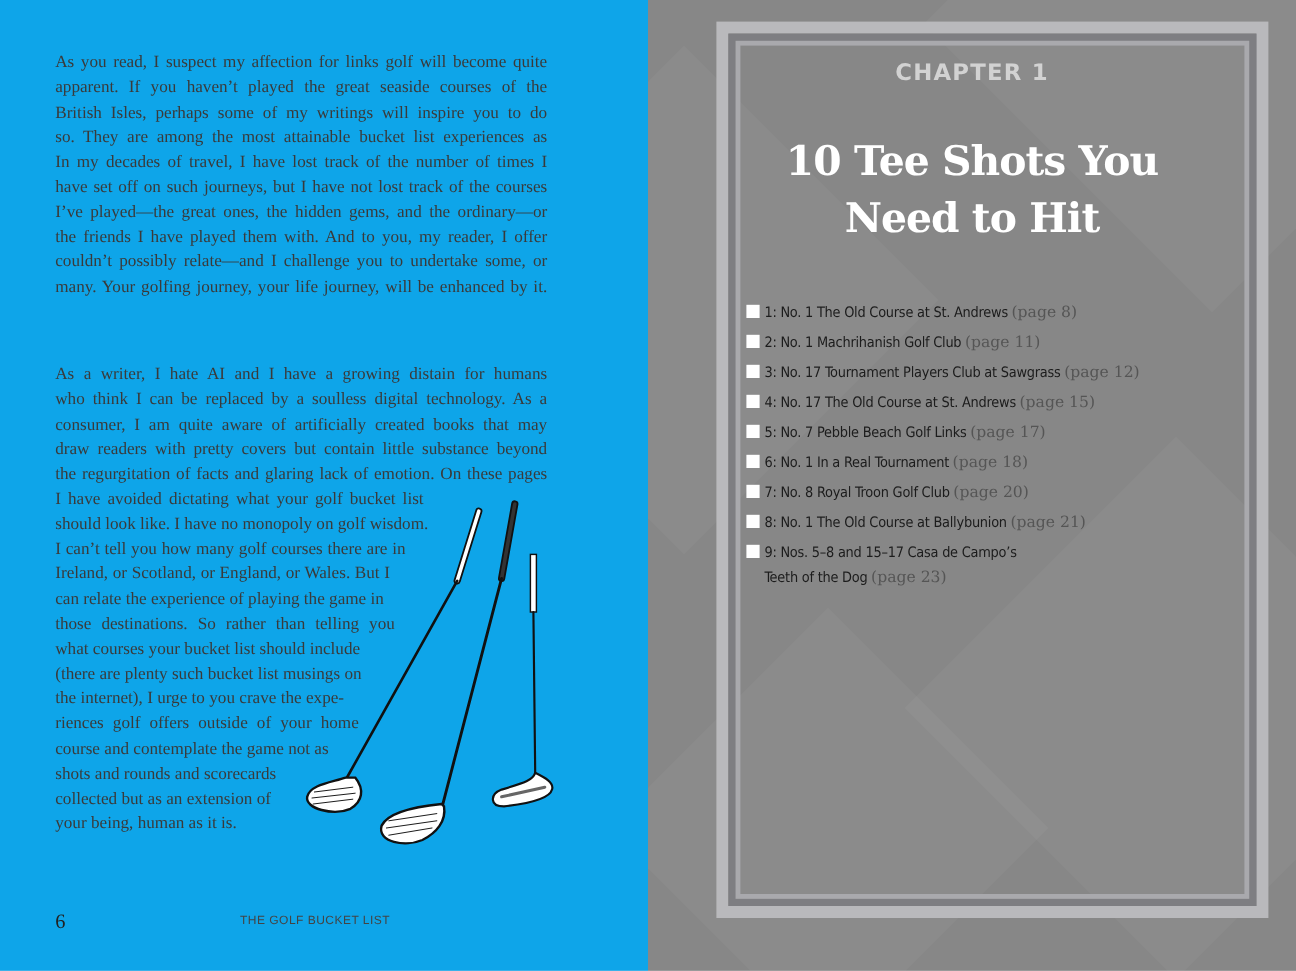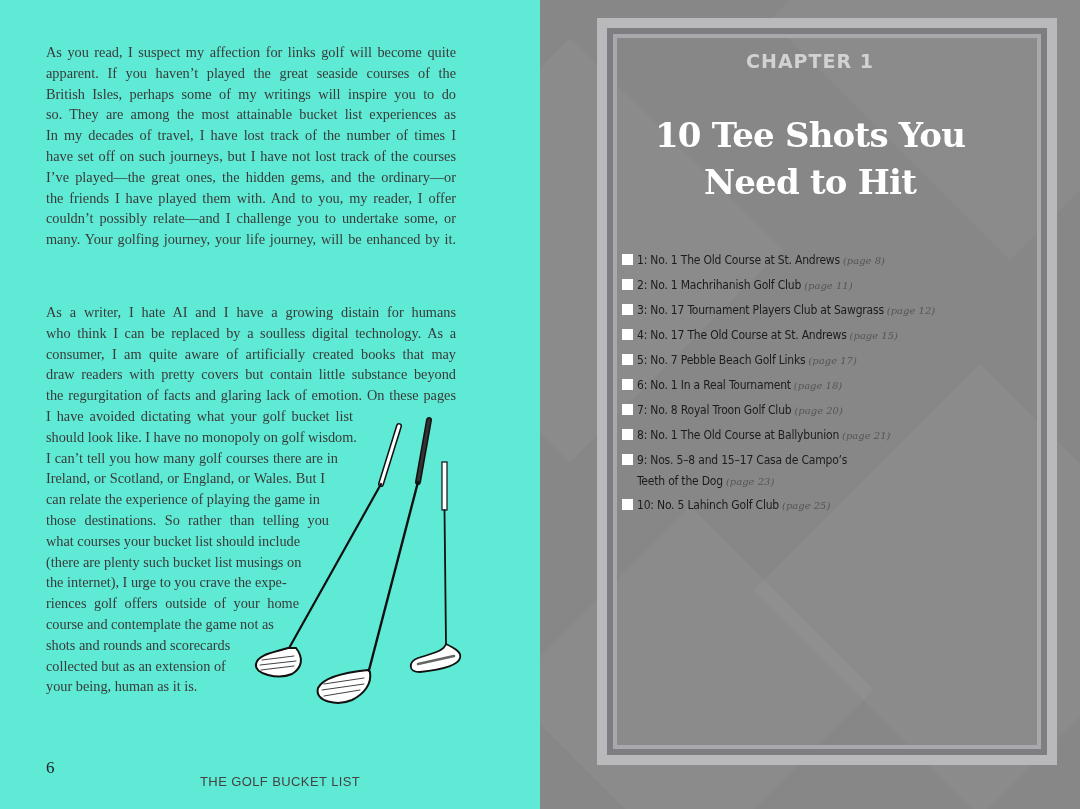--- a/index.html
+++ b/index.html
@@ -1,26 +1,26 @@
 <!DOCTYPE html>
 <html><head>
   <meta charset="utf-8">
   <style>
     html, body { margin: 0; padding: 0; }
     body { width: 1080px; height: 809px; position: relative; overflow: hidden; background: #ffffff; }
-    .left-page { position: absolute; left: 0; top: 0; width: 540px; height: 809px; background: #5eead4; }
+    .left-page { position: absolute; left: 0; top: 0; width: 540px; height: 809px; background: #0ea5e9; }
     .right-page { position: absolute; left: 540px; top: 0; width: 540px; height: 809px; background: #878787; overflow: hidden; }
 
     .body-text { font-family: "Liberation Serif", "DejaVu Serif", serif; color: #3a3a3a; font-size: 14.3px; }
     .para { position: absolute; left: 46px; width: 410px; margin: 0; }
     .line { display: block; height: 20.8px; line-height: 20.8px; white-space: nowrap; }
     .justify { text-align: justify; text-align-last: justify; }
 
     .folio { position: absolute; top: 758px; left: 46px; font-family: "Liberation Serif", serif; font-size: 17px; color: #222; }
-    .running-head { position: absolute; top: 762px; left: 200px; font-family: "Liberation Sans", sans-serif; font-size: 13px; letter-spacing: 0.4px; color: #444; margin-top: 12px; }
+    .running-head { position: absolute; top: 762px; left: 200px; font-family: "Liberation Sans", sans-serif; font-size: 10px; letter-spacing: 0.4px; color: #444; }
 
     .clubs { position: absolute; left: 248px; top: 412px; width: 230px; height: 300px; }
 
     .diamond { position: absolute; background: rgba(255,255,255,0.035); transform: rotate(45deg); }
     .frame-outer { position: absolute; left: 57px; top: 18px; width: 460px; height: 747px; box-sizing: border-box;
       border: 10px solid #b9b9bc; }
     .frame-dark { position: absolute; left: 67px; top: 28px; width: 440px; height: 727px; box-sizing: border-box;
       border: 6px solid #7e7e82; }
     .frame-inner { position: absolute; left: 73px; top: 34px; width: 428px; height: 715px; box-sizing: border-box;
       border: 4px solid #a9a9ad; }
@@ -28,21 +28,21 @@
     .chapter-label { position: absolute; top: 50px; left: 0; width: 574px; text-align: center; margin-left: -17px;
       font-family: "DejaVu Sans", sans-serif; font-weight: bold; font-size: 19px; letter-spacing: 1px; color: #d2d2d2; }
     .chapter-title { position: absolute; top: 112px; left: 0; width: 574px; margin-left: -17px; text-align: center;
       font-family: "DejaVu Serif", serif; font-weight: bold; font-size: 34px; line-height: 47px; color: #ffffff; letter-spacing: -0.8px; }
 
     .checklist { position: absolute; left: 82px; top: 250px; width: 360px; margin: 0; padding: 0; list-style: none; }
     .check-item { position: relative; padding-left: 15px; font-family: "DejaVu Sans Condensed", "DejaVu Sans", sans-serif;
       font-size: 12px; color: #1c1c1c; line-height: 21px; min-height: 25px; }
     .check-item .box { position: absolute; left: 0; top: 4px; width: 11px; height: 11px; background: #ffffff; }
     .check-item .label { font-stretch: condensed; letter-spacing: -0.2px; }
-    .check-item .ref { font-family: "DejaVu Serif", serif; font-style: italic; font-size: 10px; color: #555; margin-left: 3px; }
+    .check-item .ref { font-family: "DejaVu Serif", serif; font-size: 13px; color: #555; margin-left: 3px; }
     .check-item.two-line { min-height: 45px; }
   </style>
 </head>
 <body>
 
 <div class="left-page">
   <div class="para body-text" style="top:42px;">
     <span class="line justify">As you read, I suspect my affection for links golf will become quite</span>
     <span class="line justify">apparent. If you haven’t played the great seaside courses of the</span>
     <span class="line justify">British Isles, perhaps some of my writings will inspire you to do</span>
@@ -152,18 +152,14 @@
     </li>
     <li class="check-item">
       <span class="box"></span>
       <span class="label">8: No. 1 The Old Course at Ballybunion</span><span class="ref">(page 21)</span>
     </li>
     <li class="check-item two-line">
       <span class="box"></span>
       <span class="label">9: Nos. 5–8 and 15–17 Casa de Campo’s</span><br>
       <span class="label">Teeth of the Dog</span><span class="ref">(page 23)</span>
     </li>
-    <li class="check-item">
-      <span class="box"></span>
-      <span class="label">10: No. 5 Lahinch Golf Club</span><span class="ref">(page 25)</span>
-    </li>
   </ul>
 </div>
 
 </body></html>

